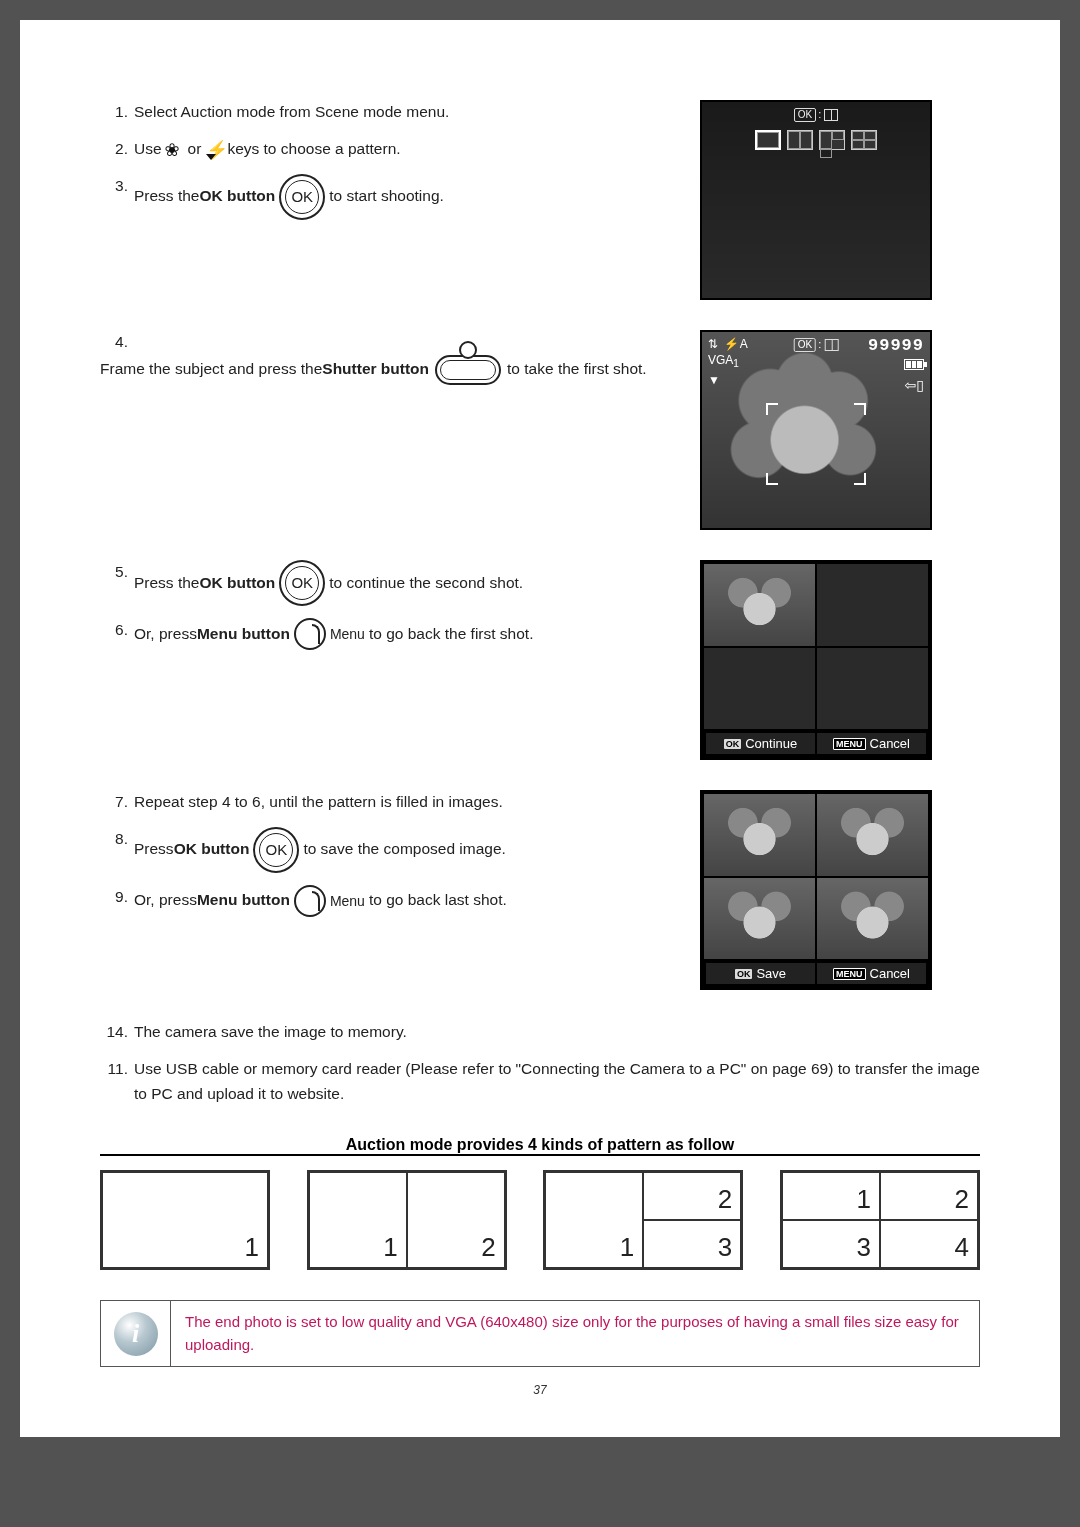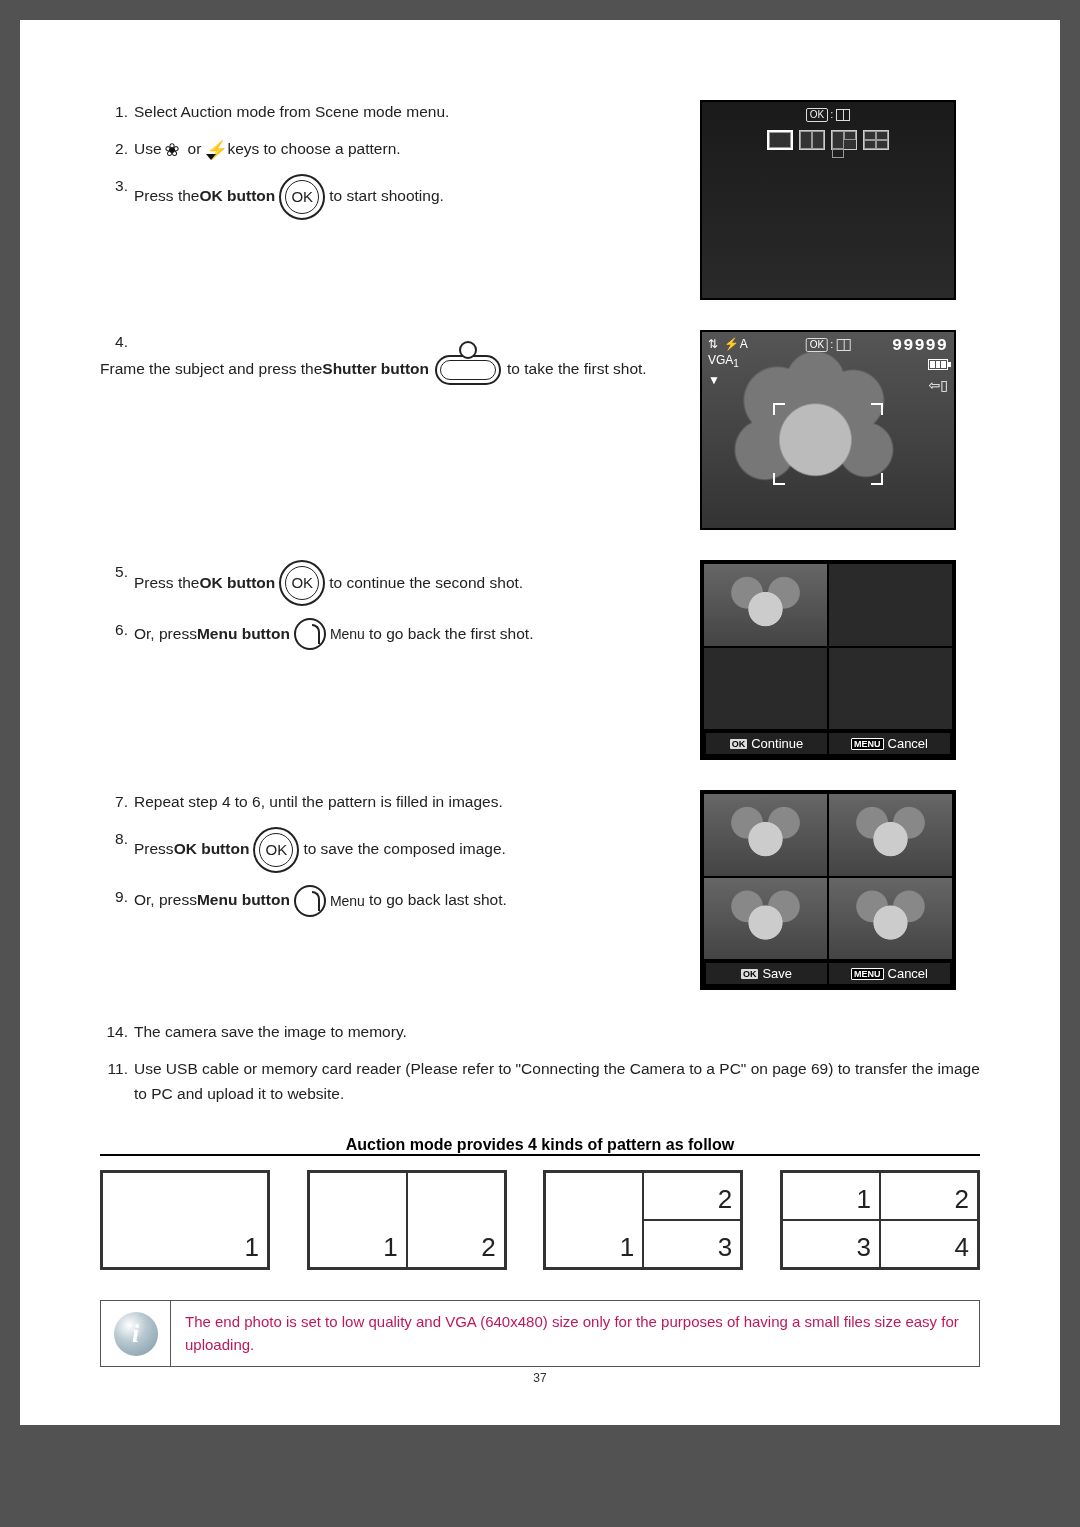--- a/index.html
+++ b/index.html
@@ -135,21 +135,21 @@
     position: absolute;
     bottom: -2px; left: 2px;
     border-left: 5px solid transparent;
     border-right: 5px solid transparent;
     border-top: 6px solid #111;
   }
   
   .screen {
     background: #111;
     border: 2px solid #000;
-    width: 256px;
+    width: 232px;
     position: relative;
   }
   .screen1 { height: 200px; background: linear-gradient(#1a1a1a,#2a2a2a); }
   .screen1 .topbar {
     padding: 6px 8px 4px 8px;
     text-align: center;
     color: #eee;
     font-size: 11px;
   }
   .ok-ind {
@@ -232,21 +232,21 @@
   .note-row { display:flex; align-items:stretch; margin-top:30px; border:1.5px solid #555;}
   .note-icon-cell { width:70px; border-right:1.5px solid #555; display:flex; align-items:center; justify-content:center;}
   .note-circle {
     width:44px; height:44px; border-radius:50%;
     background: radial-gradient(circle at 35% 30%, #fff, #b8c8d0 40%, #7a96a3);
     display:flex; align-items:center; justify-content:center;
     font-style:italic; font-family:Georgia,serif; font-size:26px; color:#fff;
     font-weight:bold;
   }
   .note-text { flex:1; padding:10px 14px; font-size:15px; line-height:1.5; color:#be185d;}
-  .page-num { text-align:center; font-size:12px; color:#333; margin-top:4px;}
+  .page-num { text-align:center; font-size:12px; color:#333; margin-top:16px;font-style:italic;}
 </style>
 </head>
 <body>
 
 <div class="page">
 
   <div class="content-row">
     <div class="text-col">
       <ol>
         <li>

